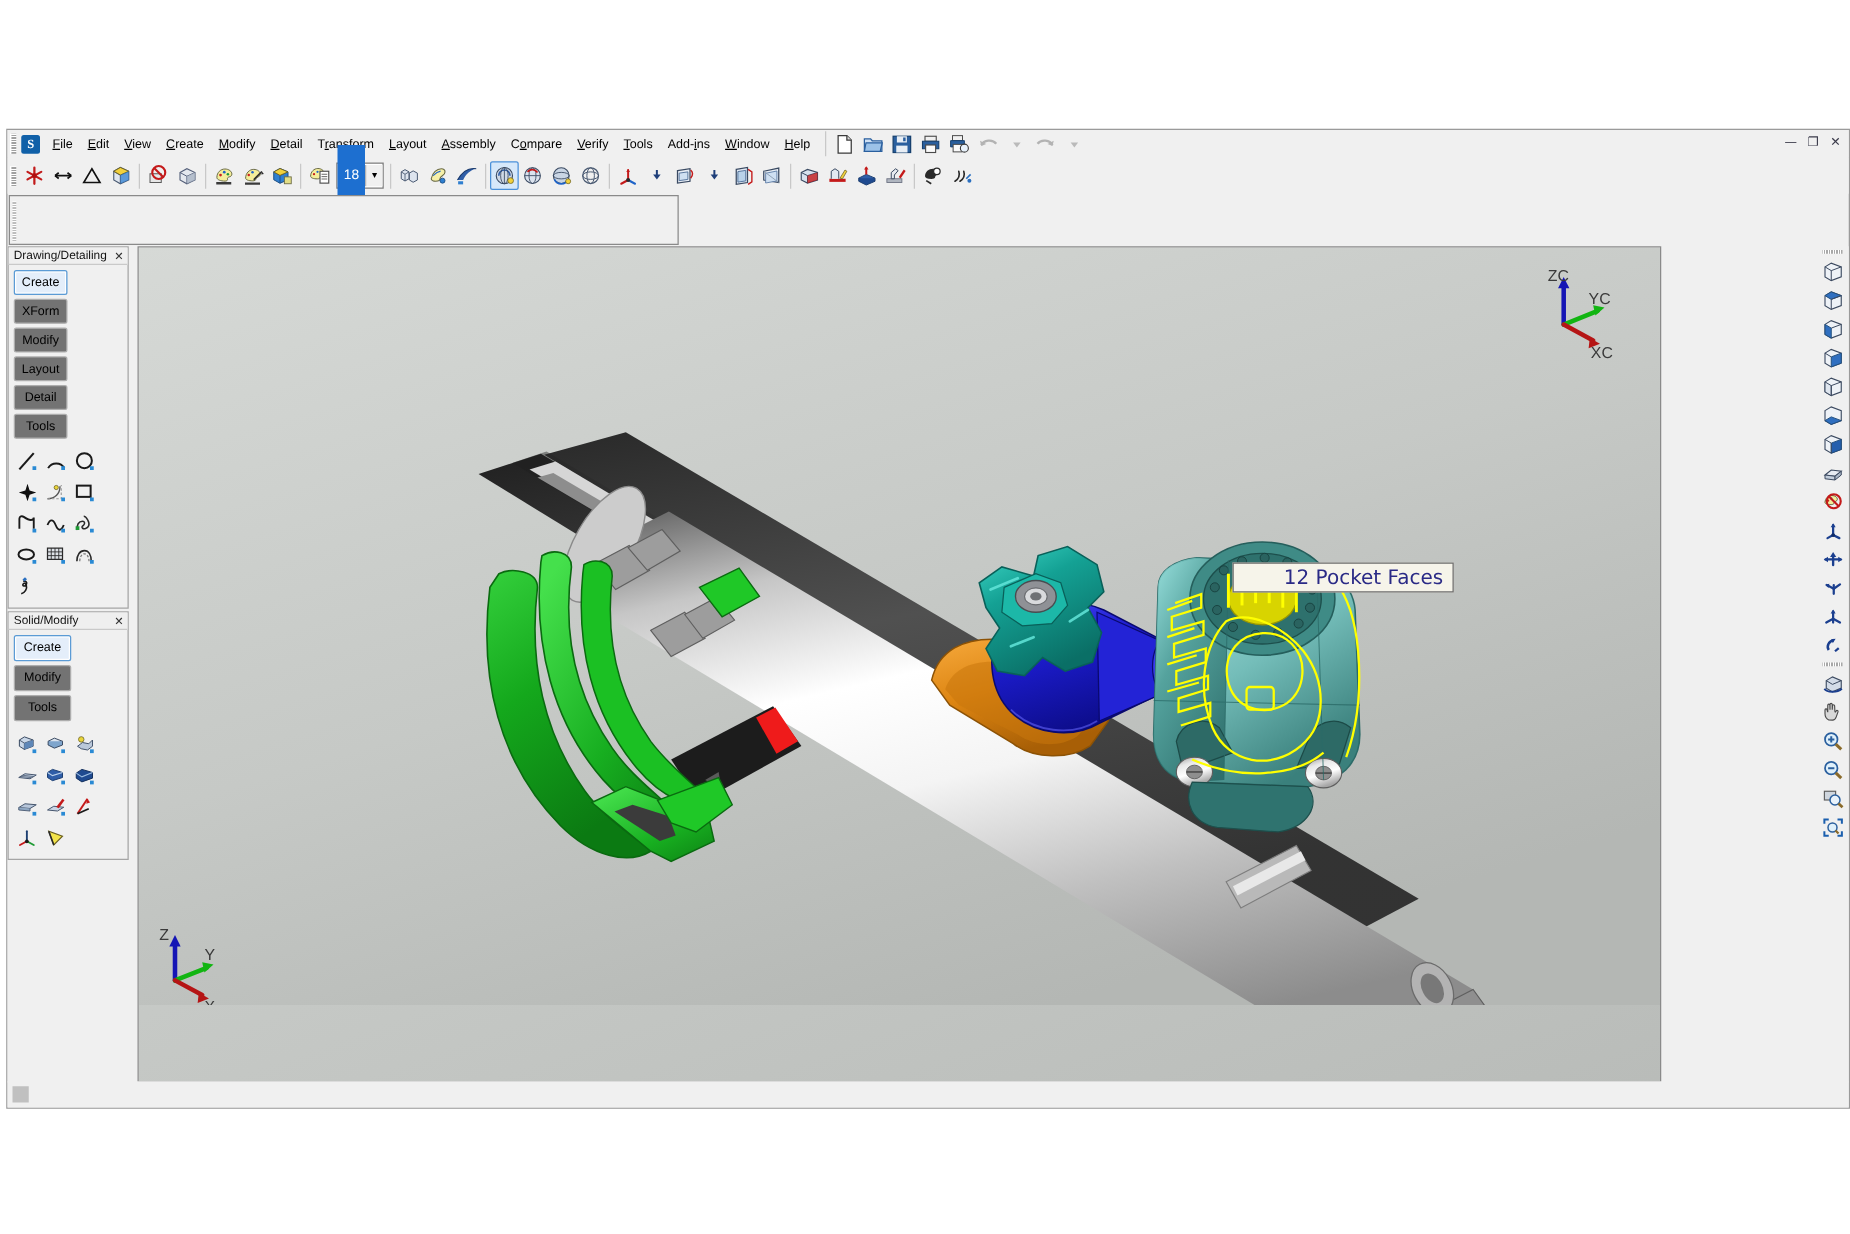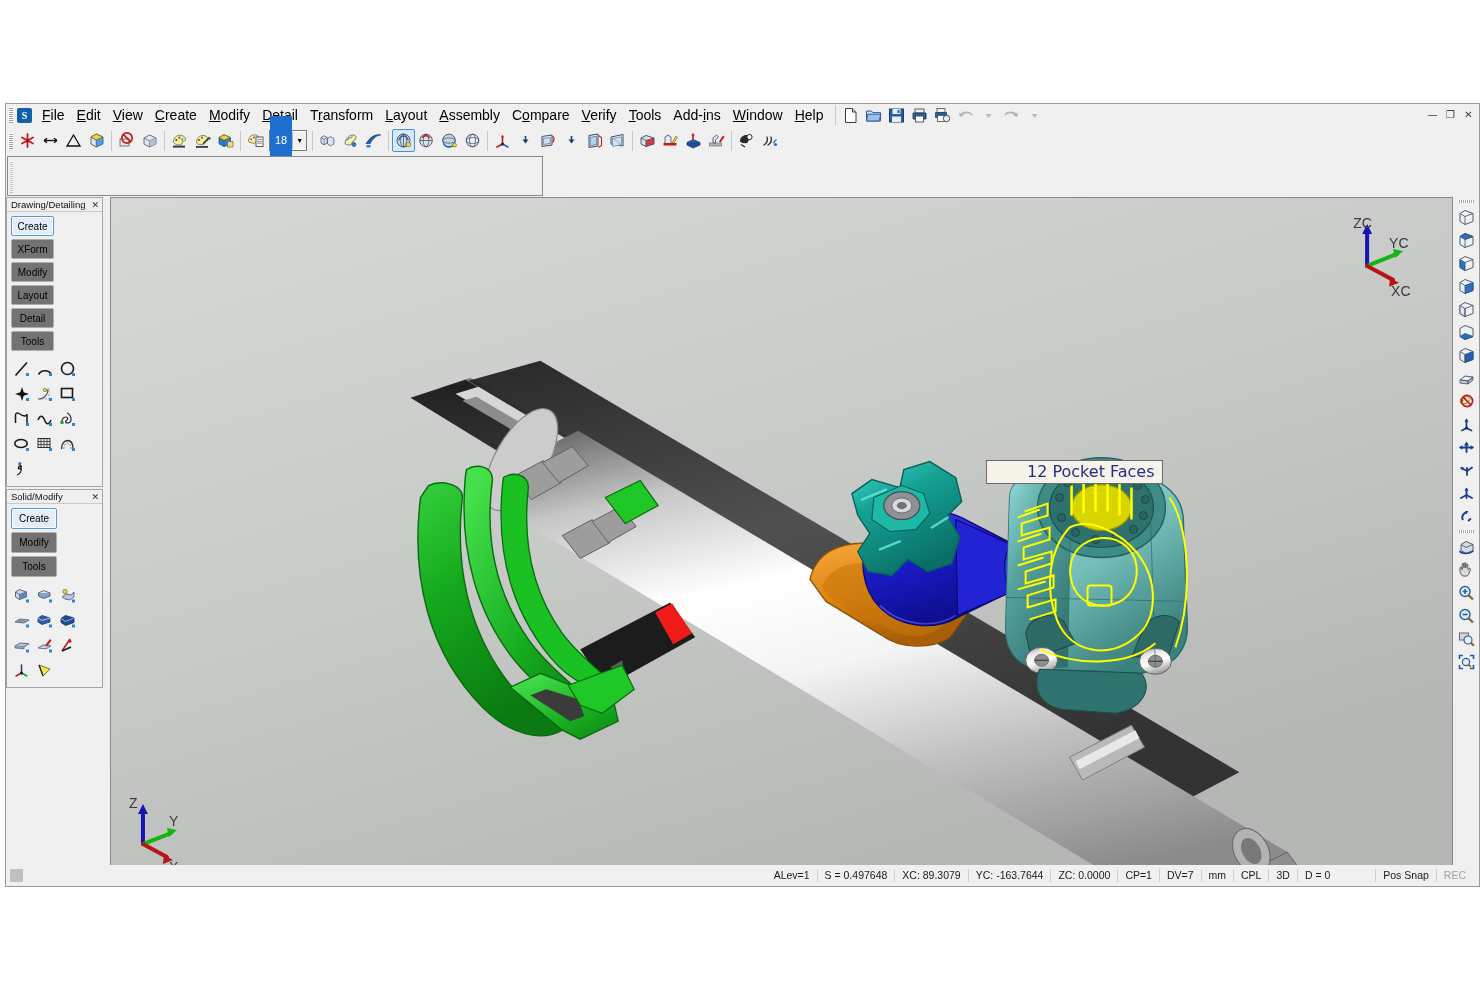--- a/index.html
+++ b/index.html
@@ -10,21 +10,21 @@
 
   
   .menubar{position:absolute;left:0;top:0;width:100%;height:22px;background:#f0f0f0;
            display:flex;align-items:center;box-sizing:border-box;}
   .grip{width:4px;height:16px;margin:0 3px 0 2px;
         background:repeating-linear-gradient(180deg,#fff 0 1px,#a0a0a0 1px 2px);
         border-left:1px solid #fff;}
   .applogo{width:15px;height:15px;margin:0 4px 0 1px;border-radius:2px;
            background:#1060a8;color:#fff;font-size:10px;font-weight:bold;
            display:flex;align-items:center;justify-content:center;font-family:"Liberation Serif",serif;}
-  .menu-item{font-size:14px;color:#000;padding:3px 6px;white-space:nowrap;cursor:default;}
+  .menu-item{font-size:10px;color:#000;padding:3px 6px;white-space:nowrap;cursor:default;}
   .menu-item u{text-decoration:underline;}
 
   .wincontrols{position:absolute;right:2px;top:3px;display:flex;gap:1px;}
   .wc{width:17px;height:15px;display:flex;align-items:center;justify-content:center;
       font-size:10px;color:#3a3a4a;font-family:"DejaVu Sans",sans-serif;}
 
   
   .toolbar{position:absolute;left:0;top:22px;width:100%;height:29px;background:#f0f0f0;
            display:flex;align-items:center;box-sizing:border-box;}
   .tb-sep{width:1px;height:20px;background:#c8c8c8;margin:0 3px;}
@@ -55,21 +55,21 @@
   .pbtns{display:flex;flex-wrap:wrap;gap:3px;padding:4px 3px 3px 4px;}
   .pbtn{width:43px;height:20px;font-size:10px;color:#000;background:#737373;
         border:1px solid #adadad;border-radius:2px;display:flex;align-items:center;
         justify-content:center;box-sizing:border-box;}
   .pbtn.active{background:#e4eefa;border:1px solid #5b9bd5;box-shadow:inset 0 0 0 1px #fff;}
   .picons{display:flex;flex-wrap:wrap;padding:3px 2px 6px 4px;gap:2px;}
   .picon{width:21px;height:23px;display:flex;align-items:center;justify-content:center;
          box-sizing:border-box;border:1px solid transparent;}
 
   
-  .viewport{position:absolute;left:104px;top:93px;width:1343px;height:669px;
+  .viewport{position:absolute;left:104px;top:93px;width:1219px;height:669px;
             border:1px solid #8a8a8a;box-sizing:border-box;overflow:hidden;
             background:linear-gradient(160deg,#d3d6d3 0%,#c9ccc9 45%,#b9bcb9 100%);}
   .gl{position:absolute;inset:0;}
 
   .tooltip{position:absolute;background:#f6f4ea;border:1px solid #6b6b6b;
            padding:1px 7px 2px 7px;font-size:16px;color:#2a2a86;white-space:nowrap;
            font-family:"DejaVu Sans",sans-serif;}
 
   .triad-lbl{font-size:14px;fill:#3a3a3a;font-family:"Liberation Sans",sans-serif;}
 
@@ -905,21 +905,21 @@
           <path d="M34 30 l-10 -2 l2 9 Z" fill="#12b512"></path>
           <path d="M0 44 L24 57" stroke="#b51515" stroke-width="4"></path>
           <path d="M30 60 l-9 -5 l-1 9 Z" fill="#b51515"></path>
         </g>
         <text class="triad-lbl" x="-14" y="8">Z</text>
         <text class="triad-lbl" x="26" y="26">Y</text>
         <text class="triad-lbl" x="26" y="72">X</text>
       </g>
     </svg>
 
-    <div class="tooltip" style="left:875px;top:262px;padding-left:40px;">12 Pocket Faces</div>
+    <div class="tooltip" style="left:875px;top:252px;padding-left:40px;">12 Pocket Faces</div>
   </div>
 
   <div class="rightdock">
     <div class="rgrip">
         <i></i>
       </div>
 
     <div class="rbtn">
       <svg width="19" height="18" viewBox="0 0 19 18">
         <path d="M3 5.5l5-3 8 3v8l-8 3-5-3Z" fill="#eef2f7" stroke="#3c4a60" stroke-width=".9"></path>
@@ -1084,30 +1084,15 @@
         <path d="M11.4 11.4l2.4 2.4" stroke="#8a6a2a" stroke-width="1.8"></path>
         </svg>
       </div>
   </div>
 
   <div class="statusbar">
     <div class="sb-left">
       <div class="sb-sq"></div>
     </div>
     <div class="sb-spring"></div>
-    <div id="status-cells" style="display:flex;align-items:center;padding-right:6px;">
-        <div class="sb-cell first">ALev=1</div>
-        <div class="sb-cell" style="max-width: 72px;">S = 0.497648</div>
-        <div class="sb-cell">XC: 89.3079</div>
-        <div class="sb-cell" style="max-width: 76px;">YC: -163.7644</div>
-        <div class="sb-cell">ZC: 0.0000</div>
-        <div class="sb-cell">CP=1</div>
-        <div class="sb-cell">DV=7</div>
-        <div class="sb-cell">mm</div>
-        <div class="sb-cell">CPL</div>
-        <div class="sb-cell">3D</div>
-        <div class="sb-cell">D = 0</div>
-        <div class="sb-cell" style="margin-left: 38px;">Pos Snap</div>
-        <div class="sb-cell dim">REC</div>
-      </div>
   </div>
 
 </div>
 
 </body></html>

